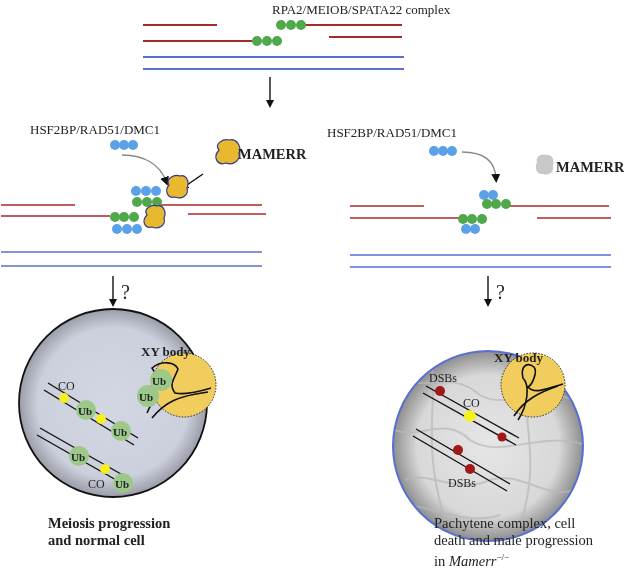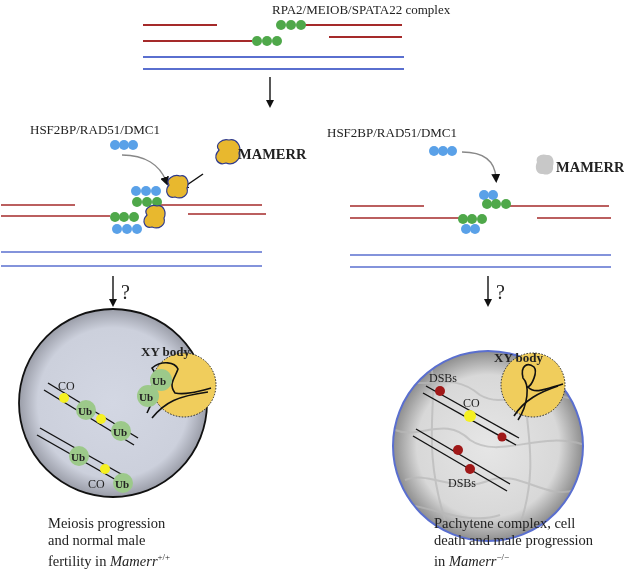--- a/index.html
+++ b/index.html
@@ -193,23 +193,22 @@
       <text class="lbl" x="463" y="407" font-size="12">CO</text>
       <circle cx="470" cy="416" r="6" fill="#f5f022"></circle>
       <circle cx="502" cy="437" r="4.5" fill="#a01818"></circle>
       <circle cx="458" cy="450" r="5" fill="#a01818"></circle>
       <circle cx="470" cy="469" r="5" fill="#a01818"></circle>
       <text class="lbl" x="448" y="487" font-size="12">DSBs</text>
     </g>
   </g>
 </svg>
 
-<div class="caption" style="left:48px; top:515px;">
+<div class="caption" style="left:48px; top:515px;font-weight:bold;">
   <div>Meiosis progression</div>
-  <div>and normal male</div>
-  <div><span>fertility in </span><i>Mamerr</i><sup>+/+</sup></div>
+  <div>and normal cell</div>
 </div>
 
 <div class="caption" style="left:434px; top:515px;">
   <div>Pachytene complex, cell</div>
   <div>death and male progression</div>
   <div><span>in </span><i>Mamerr</i><sup>−/−</sup></div>
 </div>
 
 </body></html>

